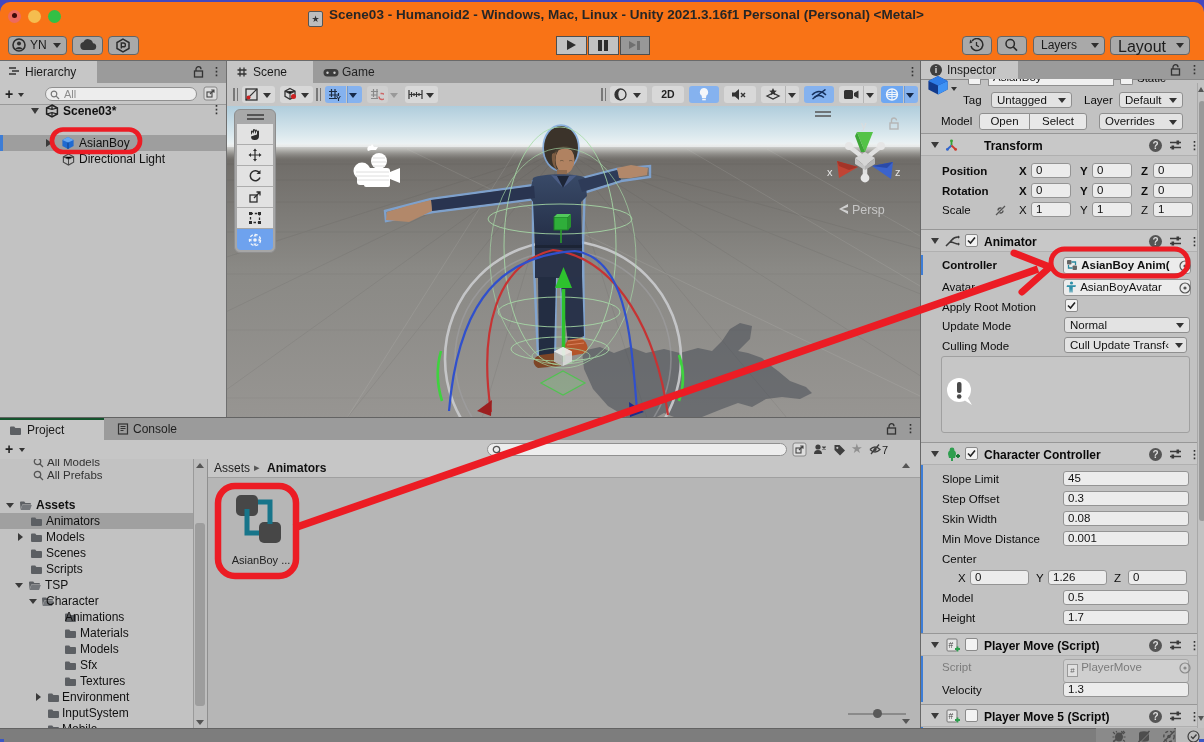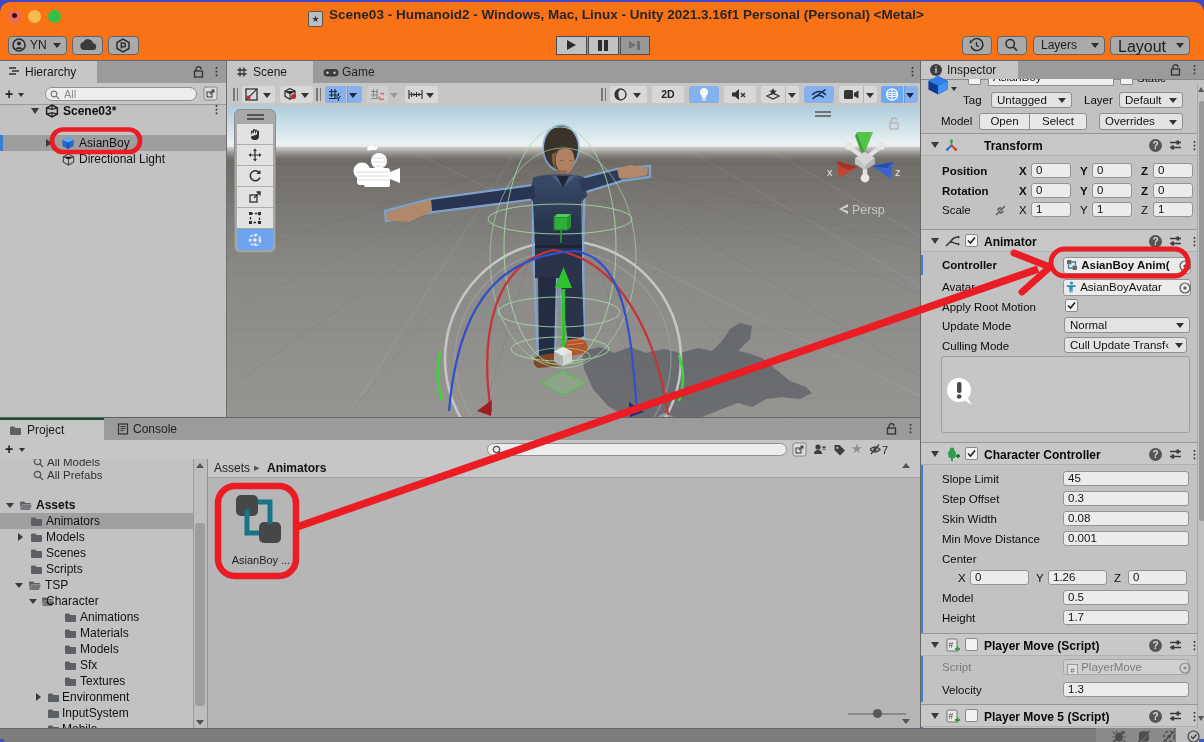--- a/index.html
+++ b/index.html
@@ -517,21 +517,21 @@
           <div class="farr" style="left:29px;top:6px;border-left:4px solid transparent;border-right:4px solid transparent;border-top:5px solid #3a3a3a"></div>
           <svg class="a" style="left:41px;top:2px" width="14" height="12" viewBox="0 0 14 12">
             <use href="#fopen"></use>
           </svg>
           <span style="position:absolute;left:46px;top:1px">Character</span>
         </div>
  <div class="row" style="top:150px">
           <svg class="a" style="left:64px;top:2px" width="13" height="12" viewBox="0 0 13 12">
             <use href="#fold"></use>
           </svg>
-          <span style="position:absolute;left:80px;top:1px">Animations</span>
+          <span style="position:absolute;left:65px;top:1px">Animations</span>
         </div>
  <div class="row" style="top:166px">
           <svg class="a" style="left:64px;top:2px" width="13" height="12" viewBox="0 0 13 12">
             <use href="#fold"></use>
           </svg>
           <span style="position:absolute;left:80px;top:1px">Materials</span>
         </div>
  <div class="row" style="top:182px">
           <svg class="a" style="left:64px;top:2px" width="13" height="12" viewBox="0 0 13 12">
             <use href="#fold"></use>
@@ -791,21 +791,21 @@
 <div class="hico" style="top:573px;height:22px">
         <div class="qm">?</div>
         <svg width="13" height="12" viewBox="0 0 13 12">
           <path d="M1 3.5 h11 M1 8.5 h11" stroke="#3a3a3a" stroke-width="1.3"></path>
           <rect x="7.5" y="1.5" width="2.6" height="4" fill="#3a3a3a"></rect>
           <rect x="2.5" y="6.5" width="2.6" height="4" fill="#3a3a3a"></rect>
         </svg>
         <div class="dots">⋮</div>
       </div>
 <div class="lbl" style="left:21px;top:600px;color:#7b7b7b">Script</div>
-<div class="fld" style="left:142px;top:598px;width:126px;height:16px;background:#cfcfcf;border-color:#a8a8a8;color:#7b7b7b;line-height:14px;padding-left:3px"><span style="display:inline-block;width:9px;height:11px;background:#e0e0e0;border:1px solid #999;font-size:8px;line-height:11px;text-align:center;color:#666;vertical-align:-2px">#</span> PlayerMove</div>
+<div class="fld" style="left:142px;top:598px;width:126px;height:24px;background:#cfcfcf;border-color:#a8a8a8;color:#7b7b7b;line-height:14px;padding-left:3px"><span style="display:inline-block;width:9px;height:11px;background:#e0e0e0;border:1px solid #999;font-size:8px;line-height:11px;text-align:center;color:#666;vertical-align:-2px">#</span> PlayerMove</div>
 <svg class="a" style="left:258px;top:601px" width="12" height="12" viewBox="0 0 12 12">
         <circle cx="6" cy="6" r="5" fill="none" stroke="#8a8a8a" stroke-width="1.2"></circle>
         <circle cx="6" cy="6" r="1.6" fill="#8a8a8a"></circle>
       </svg>
 <div class="lbl" style="left:21px;top:623px">Velocity</div>
       <div class="fld" style="left:142px;top:621px;width:126px;height:15px">1.3</div>
 <div class="a" style="left:0;top:643px;width:284px;height:1px;background:#979797"></div>
 
 <div class="bluebar" style="top:644px;height:24px"></div>
 <div class="a" style="left:0;top:644px;width:284px;height:22px;background:#c8c8c8;border-bottom:1px solid #b0b0b0;box-sizing:border-box"></div>

